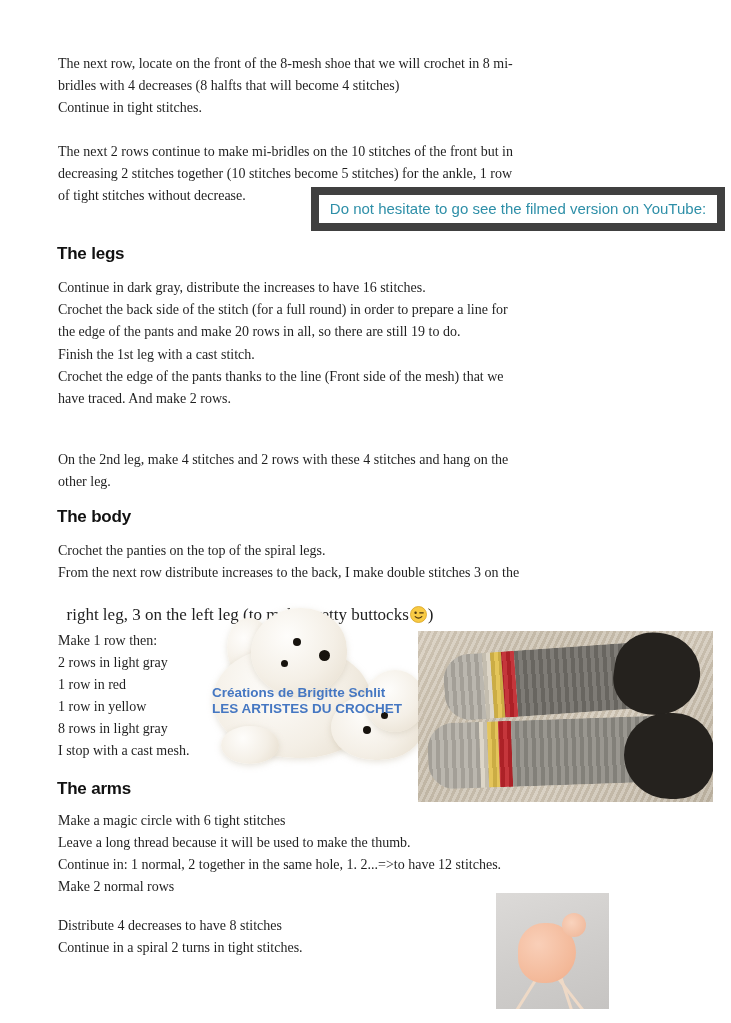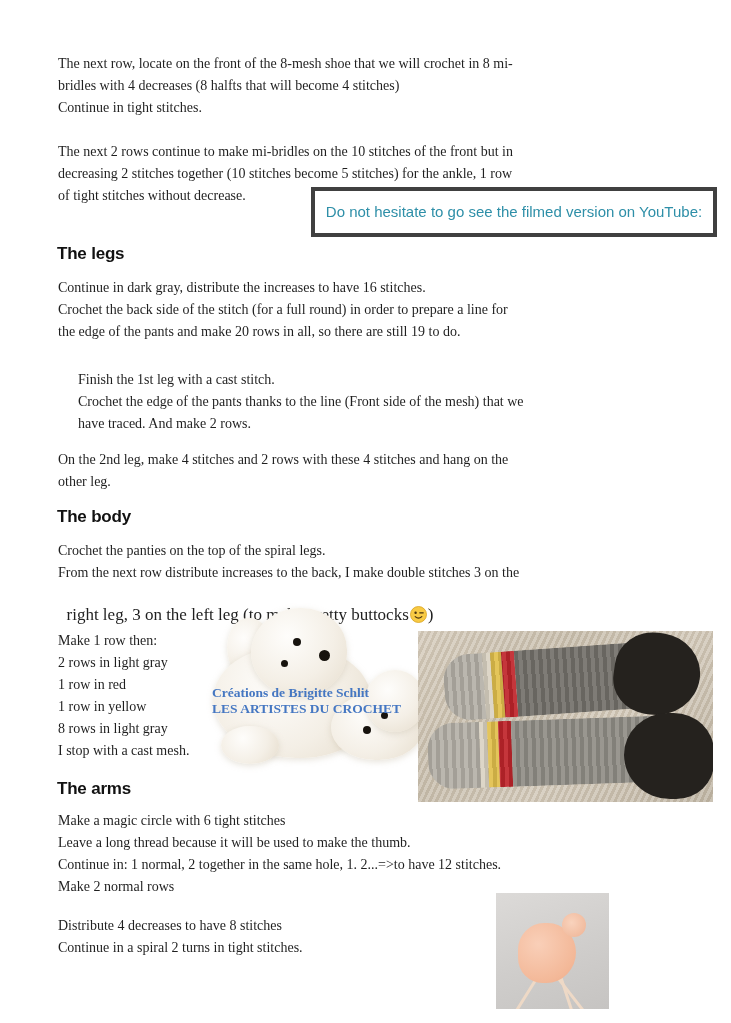--- a/index.html
+++ b/index.html
@@ -3,22 +3,22 @@
 <meta charset="utf-8">
 <style>
   html,body{margin:0;padding:0;}
   body{
     width:731px;height:1023px;position:relative;background:#ffffff;overflow:hidden;
     font-family:"Liberation Serif", serif;color:#1f1f1f;
   }
   .tblock{position:absolute;left:58px;width:648px;font-size:14px;line-height:22px;white-space:pre;}
   .heading{position:absolute;left:57px;font-family:"Liberation Sans",sans-serif;font-weight:bold;font-size:17px;color:#111;letter-spacing:-0.2px;}
   
-  .yt-box{position:absolute;left:311px;top:187px;width:396px;border:4px solid #404040;background:#fff;
-    font-family:"Liberation Sans",sans-serif;color:#2e8fa8;text-align:center;font-size:15px;line-height:24px;padding:9px 1px;}
+  .yt-box{position:absolute;left:311px;top:187px;width:396px;border:8px solid #404040;background:#fff;
+    font-family:"Liberation Sans",sans-serif;color:#2e8fa8;text-align:center;font-size:15px;line-height:24px;padding:2px 1px;}
   .yt-box a{color:#2e8fa8;text-decoration:underline;}
   
   .emoji-line{position:absolute;left:58px;top:585px;font-size:17px;white-space:pre;}
   .wink{display:inline-block;vertical-align:-3px;margin:0 1px;}
   
   .photo-dogs{position:absolute;left:213px;top:608px;width:214px;height:158px;}
   .fluff{position:absolute;background:radial-gradient(circle at 38% 32%, #fefdfb 0%, #f4efe6 55%, #e6ddcd 100%);box-shadow:0 2px 6px rgba(190,178,155,.35);}
   .dog-ear{left:14px;top:10px;width:44px;height:62px;border-radius:50% 50% 45% 55%;}
   .dog-head{left:38px;top:0;width:96px;height:88px;border-radius:52% 48% 50% 50%;}
   .dog-body{left:0;top:38px;width:158px;height:112px;border-radius:50% 50% 45% 55%;}
@@ -50,42 +50,42 @@
   .hand-blob{position:absolute;left:22px;top:30px;width:58px;height:60px;
     background:radial-gradient(circle at 35% 35%, #f9cfb8 0%, #f3b898 70%, #eca888 100%);
     border-radius:48% 52% 55% 45%;}
   .hand-bump{position:absolute;left:66px;top:20px;width:24px;height:24px;
     background:radial-gradient(circle at 40% 40%, #f9d3bd, #eeb394);border-radius:50%;}
   .thread{position:absolute;background:#eed9c6;border-radius:2px;}
   .thread-1{left:40px;top:84px;width:3px;height:62px;transform:rotate(32deg);transform-origin:top;}
   .thread-2{left:62px;top:80px;width:3px;height:70px;transform:rotate(-18deg);transform-origin:top;}
   .thread-3{left:58px;top:82px;width:3px;height:58px;transform:rotate(-38deg);transform-origin:top;}
   
-  .watermark{position:absolute;left:212px;top:685px;z-index:5;font-family:Liberation Serif, serif;
+  .watermark{position:absolute;left:212px;top:685px;z-index:5;font-family:Liberation Sans, sans-serif;
     font-weight:bold;font-size:13.5px;line-height:16px;color:#4577c2;white-space:pre;}
 </style>
 </head>
 <body>
 
 <div class="tblock" style="top:53px;">The next row, locate on the front of the 8-mesh shoe that we will crochet in 8 mi-
 bridles with 4 decreases (8 halfts that will become 4 stitches)
 Continue in tight stitches.</div>
 <div class="tblock" style="top:141px;">The next 2 rows continue to make mi-bridles on the 10 stitches of the front but in
 decreasing 2 stitches together (10 stitches become 5 stitches) for the ankle, 1 row
 of tight stitches without decrease.</div>
 
 <div class="yt-box">
   <div>Do not hesitate to go see the filmed version on YouTube:</div>
 </div>
 
 <h2 class="heading" style="top:244px;margin:0;">The legs</h2>
 <div class="tblock" style="top:277px;">Continue in dark gray, distribute the increases to have 16 stitches.
 Crochet the back side of the stitch (for a full round) in order to prepare a line for
 the edge of the pants and make 20 rows in all, so there are still 19 to do.</div>
-<div class="tblock" style="top:369px;margin-left:20px;">Finish the 1st leg with a cast stitch.
+<div class="tblock" style="top:344px;">Finish the 1st leg with a cast stitch.
 Crochet the edge of the pants thanks to the line (Front side of the mesh) that we
 have traced. And make 2 rows.</div>
 <div class="tblock" style="top:449px;">On the 2nd leg, make 4 stitches and 2 rows with these 4 stitches and hang on the
 other leg.</div>
 
 <h2 class="heading" style="top:507px;margin:0;">The body</h2>
 <div class="tblock" style="top:540px;">Crochet the panties on the top of the spiral legs.
 From the next row distribute increases to the back, I make double stitches 3 on the</div>
 <div class="emoji-line">
   <span>right leg, 3 on the left leg (to make pretty buttocks</span><span class="wink"><svg width="17" height="17" viewBox="0 0 17 17">

